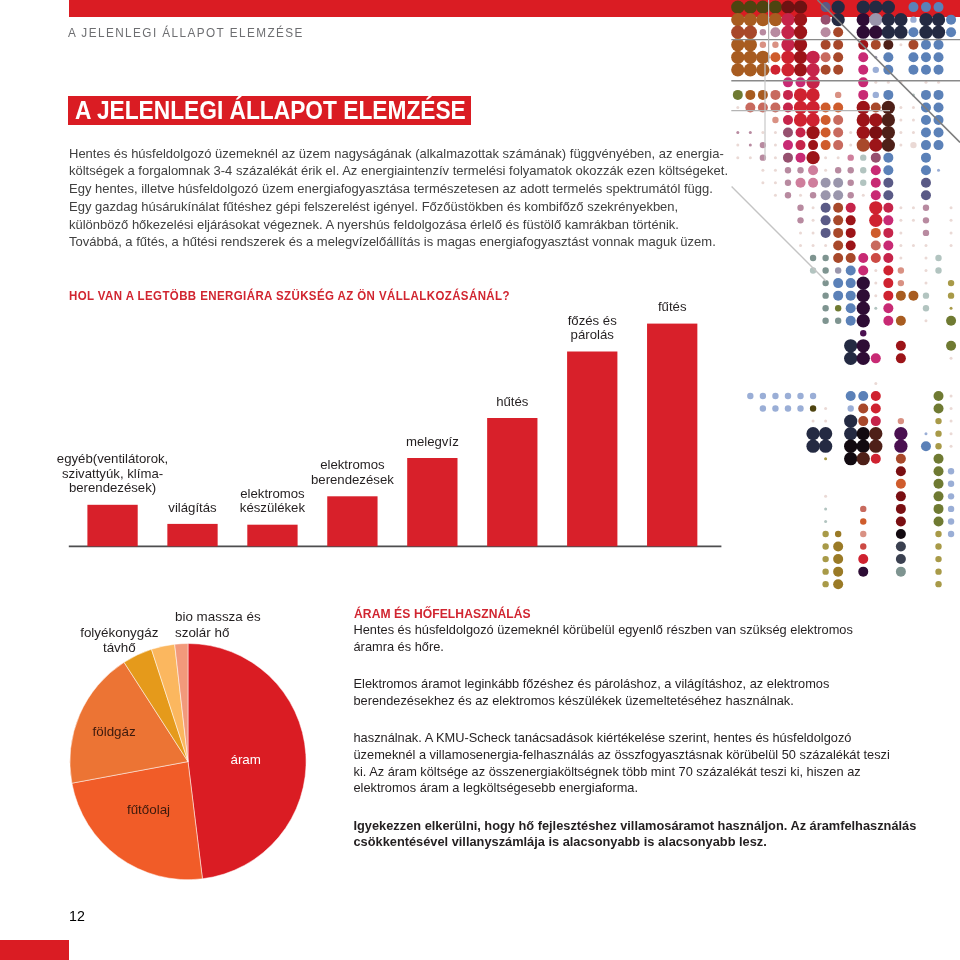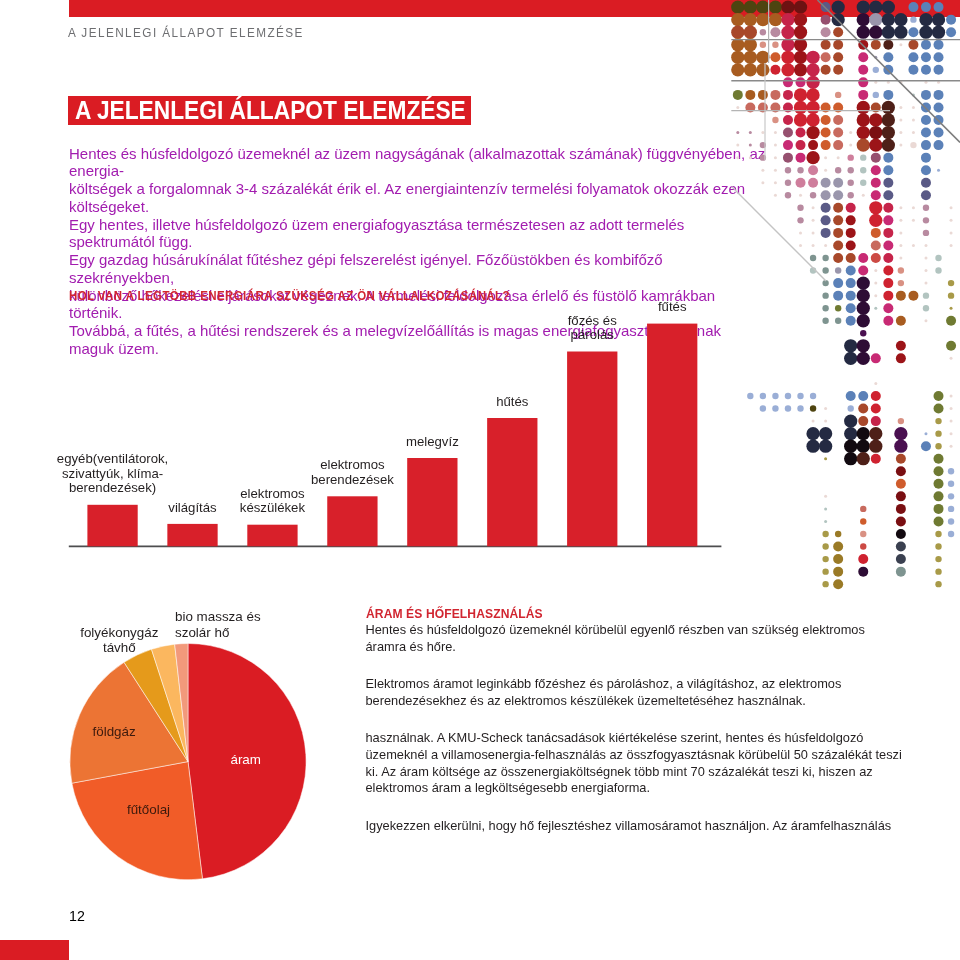--- a/index.html
+++ b/index.html
@@ -3,28 +3,28 @@
 <meta charset="utf-8">
 <style>
   html,body{margin:0;padding:0;}
   body{width:960px;height:960px;background:#fff;font-family:"Liberation Sans",sans-serif;overflow:hidden;position:relative;}
   .page{position:absolute;inset:0;width:960px;height:960px;overflow:hidden;}
   #dots{position:absolute;left:0;top:0;width:960px;height:960px;pointer-events:none;z-index:5;}
   .topbar{position:absolute;left:68.7px;top:0;width:891.3px;height:17px;background:#da1c23;}
   .runhead{position:absolute;left:68px;top:25.2px;font-size:13.05px;letter-spacing:1.6px;color:#6d6e71;display:inline-block;transform:scaleX(0.9);transform-origin:left top;white-space:nowrap;}
   .titleband{position:absolute;left:68px;top:96.4px;height:28.4px;width:403px;background:#da1c23;padding:0;display:flex;align-items:center;overflow:hidden;}
   .titleband span{color:#fff;font-weight:bold;font-size:26.6px;letter-spacing:0px;line-height:1;display:inline-block;transform:scaleX(0.855);transform-origin:left center;position:relative;top:-0.5px;left:6.6px;white-space:nowrap;}
-  .intro{position:absolute;left:69px;top:144.6px;width:700px;font-size:15px;line-height:17.77px;color:#a21caf;}
+  .intro{position:absolute;left:69px;top:144.6px;width:700px;font-size:13px;line-height:17.77px;color:#404040;}
   .q1{position:absolute;left:68.7px;top:288.5px;font-size:12.6px;font-weight:bold;letter-spacing:0.45px;color:#d12530;white-space:nowrap;transform:scaleX(0.912);transform-origin:left top;}
   .barchart{position:absolute;}
   .pie{position:absolute;}
-  .rtext{position:absolute;left:353.5px;top:606px;width:580px;font-size:12.8px;line-height:16.63px;color:#231f20;margin-left:12px;}
+  .rtext{position:absolute;left:353.5px;top:606px;width:580px;font-size:12.8px;line-height:16.63px;color:#231f20;}
   .rhead{color:#d12530;font-size:12.8px;font-weight:bold;letter-spacing:0.1px;line-height:16.3px;white-space:nowrap;transform:scaleX(0.945);transform-origin:left top;}
   .rpara{margin:0 0 20.8px 0;}
-  .rpara:last-child{margin-bottom:0;}
+  .rpara:last-child{margin-bottom:0;font-weight:bold;}
   .pageno{position:absolute;left:68.9px;top:908.3px;font-size:14.2px;color:#000000;letter-spacing:0.3px;}
   .botbar{position:absolute;left:0;top:940px;width:68.7px;height:20px;background:#da1c23;}
 </style>
 </head>
 <body>
 
 <div class="page">
   <svg id="dots" viewBox="0 0 960 960" width="960" height="960">
       <g>
         <circle cx="737.80" cy="7.10" r="6.65" fill="#4e4410"></circle>
@@ -473,21 +473,21 @@
   <div class="topbar"></div>
   <div class="runhead">A JELENLEGI ÁLLAPOT ELEMZÉSE</div>
   <div class="titleband">
       <span>A JELENLEGI ÁLLAPOT ELEMZÉSE</span>
     </div>
   <div class="intro">
     <div>Hentes és húsfeldolgozó üzemeknél az üzem nagyságának (alkalmazottak számának) függvényében, az energia-</div>
     <div>költségek a forgalomnak 3-4 százalékát érik el. Az energiaintenzív termelési folyamatok okozzák ezen költségeket.</div>
     <div>Egy hentes, illetve húsfeldolgozó üzem energiafogyasztása természetesen az adott termelés spektrumától függ.</div>
     <div>Egy gazdag húsárukínálat fűtéshez gépi felszerelést igényel. Főzőüstökben és kombifőző szekrényekben,</div>
-    <div>különböző hőkezelési eljárásokat végeznek. A termelési feldolgozása érlelő és füstölő kamrákban történik.</div>
+    <div>különböző hőkezelési eljárásokat végeznek. A nyershús feldolgozása érlelő és füstölő kamrákban történik.</div>
     <div>Továbbá, a fűtés, a hűtési rendszerek és a melegvízelőállítás is magas energiafogyasztást vonnak maguk üzem.</div>
   </div>
   <div class="q1">HOL VAN A LEGTÖBB ENERGIÁRA SZÜKSÉG AZ ÖN VÁLLALKOZÁSÁNÁL?</div>
   <svg class="barchart" viewBox="0 0 960 960" width="960" height="960" style="left:0;top:0;width:960px;height:960px;">
       <line x1="68.8" y1="546.3" x2="721.4" y2="546.3" stroke="#4d4d4f" stroke-width="1.7"></line>
       <rect x="87.40" y="504.80" width="50.3" height="41.50" fill="#d8202a"></rect>
       <text x="112.55" y="463.20" text-anchor="middle" font-size="13.2px" font-family="&quot;Liberation Sans&quot;, sans-serif" fill="#231f20">egyéb(ventilátorok,</text>
       <text x="112.55" y="477.80" text-anchor="middle" font-size="13.2px" font-family="&quot;Liberation Sans&quot;, sans-serif" fill="#231f20">szivattyúk, klíma-</text>
       <text x="112.55" y="492.40" text-anchor="middle" font-size="13.2px" font-family="&quot;Liberation Sans&quot;, sans-serif" fill="#231f20">berendezések)</text>
       <rect x="167.35" y="523.90" width="50.3" height="22.40" fill="#d8202a"></rect>
@@ -535,18 +535,19 @@
           <div>berendezésekhez és az elektromos készülékek üzemeltetéséhez használnak.</div>
         </div>
         <div class="rpara">
           <div>használnak. A KMU-Scheck tanácsadások kiértékelése szerint, hentes és húsfeldolgozó</div>
           <div>üzemeknél a villamosenergia-felhasználás az összfogyasztásnak körübelül 50 százalékát teszi</div>
           <div>ki.  Az áram költsége az összenergiaköltségnek több mint 70 százalékát teszi ki, hiszen az</div>
           <div>elektromos áram a legköltségesebb energiaforma.</div>
         </div>
         <div class="rpara">
           <div>Igyekezzen elkerülni, hogy hő fejlesztéshez villamosáramot használjon. Az áramfelhasználás</div>
+          <div>csökkentésével villanyszámlája is alacsonyabb is alacsonyabb lesz.</div>
         </div>
       </div>
   </div>
   <div class="pageno">12</div>
   <div class="botbar"></div>
 </div>
 
 </body></html>

